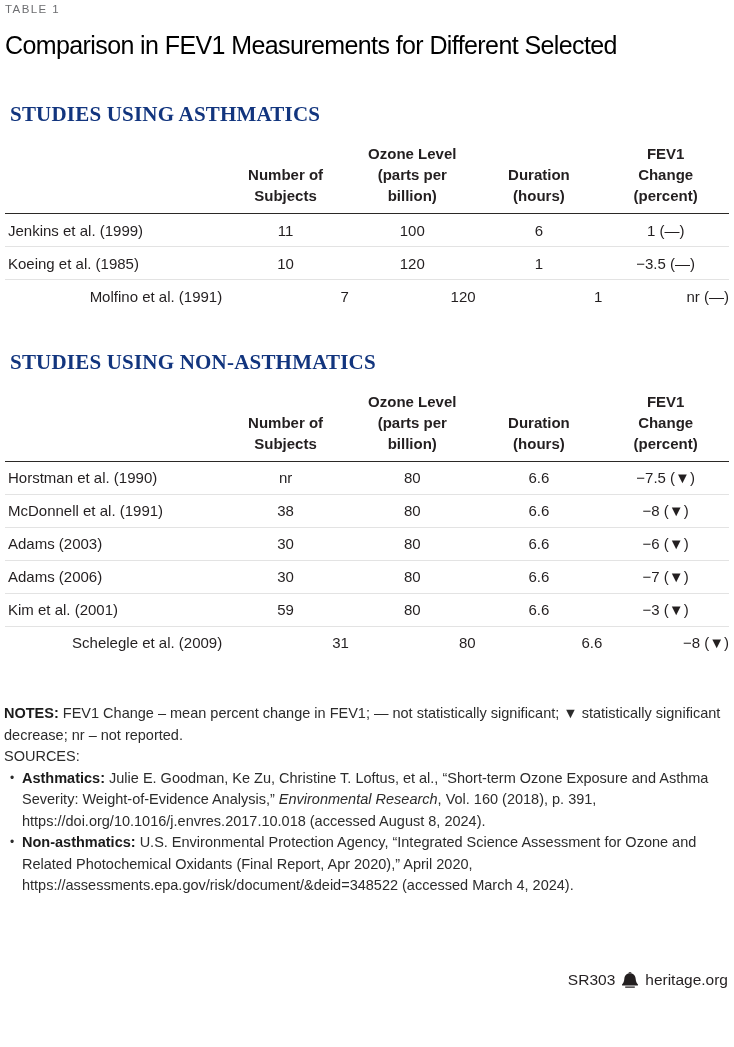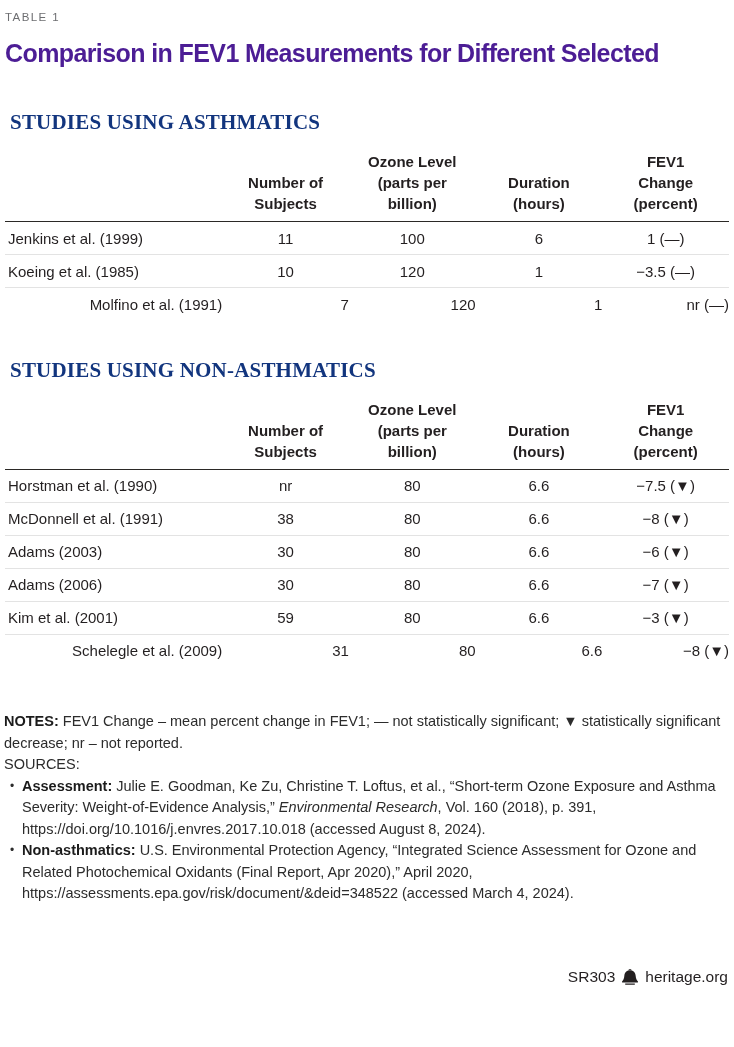--- a/index.html
+++ b/index.html
@@ -1,23 +1,23 @@
 <!DOCTYPE html>
 <html style="--navy: #12357e;"><head>
 <meta charset="utf-8">
 <style>
   :root { --navy: #12357e; --ink: #231f20; --rule-dark: #2b2926; --rule-light: #e3e3e3; --gray: #6d6e71; }
   * { box-sizing: border-box; }
   html, body { margin: 0; padding: 0; background: #fff; }
   body { font-family: "Liberation Sans", "DejaVu Sans", sans-serif; color: var(--ink); }
-  .page { position: relative; width: 734px; height: 995px; background: #fff; overflow: hidden; margin-top: 8px; }
+  .page { position: relative; width: 734px; height: 995px; background: #fff; overflow: hidden; }
 
   .kicker { margin: 3px 0 0 5px; font-size: 11.5px; letter-spacing: 1.4px; color: var(--gray); }
 
-  .title { margin: 15px 5px 0 5px; font-size: 25px; font-weight: 700; line-height: 30px; letter-spacing: -0.6px; color: #4c1d95; }
+  .title { margin: 15px 5px 0 5px; font-size: 25px; font-weight: 400; line-height: 30px; letter-spacing: -0.6px; color: #000000; }
   .title div { white-space: nowrap; }
 
   .shead { margin: 0 0 0 10px; font-size: 21px; font-weight: 700; color: var(--navy); letter-spacing: 0.2px; font-family: Liberation Serif, serif; }
   .sec1 .shead { margin-top: 42px; }
   .sec2 .shead { margin-top: 37px; }
 
   table { width: 724px; margin: 16px 5px 0 5px; border-collapse: collapse; table-layout: fixed; }
   col.c-study { width: 30%; }
   col.c-num { width: 17.5%; }
   thead th { vertical-align: bottom; text-align: center; font-size: 15px; font-weight: 700;
@@ -30,21 +30,21 @@
   tbody td.study { text-align: left; padding-left: 3px; }
 
   .notes-block { margin: 44px 6px 0 4px; font-size: 14.5px; line-height: 21.5px; color: #2c2c2c; }
   .notes-block b, .notes-block strong { color: #1b1b1b; }
   .sources-label { font-weight: 400; margin-top: 1px; }
   ul.sources { list-style: none; margin: 0; padding: 0; }
   ul.sources li { position: relative; padding-left: 18px; }
   ul.sources .bullet { position: absolute; left: 6px; top: 0; font-size: 12px; }
   ul.sources em { font-style: italic; }
 
-  .footer { position: absolute; right: 6px; bottom: 17px; display: flex; align-items: center; gap: 6px;
+  .footer { position: absolute; right: 6px; bottom: 6px; display: flex; align-items: center; gap: 6px;
             font-size: 15.5px; color: var(--ink); }
   .bell { display: inline-flex; align-items: center; }
   .bell svg { display: block; }
 </style>
 </head>
 <body>
 
 <div class="page">
 
   <div class="kicker">TABLE 1</div>
@@ -184,21 +184,21 @@
             <td>−8 (▼)</td>
           </tr>
         </tbody>
     </table>
   </section>
 
   <div class="notes-block">
     <p style="margin:0"><strong>NOTES:</strong> <span>FEV1 Change – mean percent change in FEV1; — not statistically significant; ▼ statistically significant decrease; nr – not reported.</span></p>
     <p class="sources-label" style="margin:0">SOURCES:</p>
     <ul class="sources">
-      <li><span class="bullet">•</span><strong>Assessment:</strong> <span>Julie E. Goodman, Ke Zu, Christine T. Loftus, et al., “Short-term Ozone Exposure and Asthma Severity: Weight-of-Evidence Analysis,” </span><em>Environmental Research</em><span>, Vol. 160 (2018), p. 391, https://doi.org/10.1016/j.envres.2017.10.018 (accessed August 8, 2024).</span></li>
+      <li><span class="bullet">•</span><strong>Asthmatics:</strong> <span>Julie E. Goodman, Ke Zu, Christine T. Loftus, et al., “Short-term Ozone Exposure and Asthma Severity: Weight-of-Evidence Analysis,” </span><em>Environmental Research</em><span>, Vol. 160 (2018), p. 391, https://doi.org/10.1016/j.envres.2017.10.018 (accessed August 8, 2024).</span></li>
       <li><span class="bullet">•</span><strong>Non-asthmatics:</strong> <span>U.S. Environmental Protection Agency, “Integrated Science Assessment for Ozone and Related Photochemical Oxidants (Final Report, Apr 2020),” April 2020, https://assessments.epa.gov/risk/document/&amp;deid=348522 (accessed March 4, 2024).</span></li>
     </ul>
   </div>
 
   <div class="footer">
     <span>SR303</span>
     <span class="bell">
       <svg width="18" height="16" viewBox="0 0 20 18" aria-hidden="true">
         <path fill="#231f20" d="M8.6 0.4 h2.8 v1.2 h-2.8 z M10 1.4 C5.8 1.4 3.9 4.2 3.6 7.9 C3.4 10.8 2.4 12.7 1.1 13.9 L1.1 15.2 L18.9 15.2 L18.9 13.9 C17.6 12.7 16.6 10.8 16.4 7.9 C16.1 4.2 14.2 1.4 10 1.4 Z M4.6 16.2 h10.8 v1.4 h-10.8 z"></path>
       </svg>

